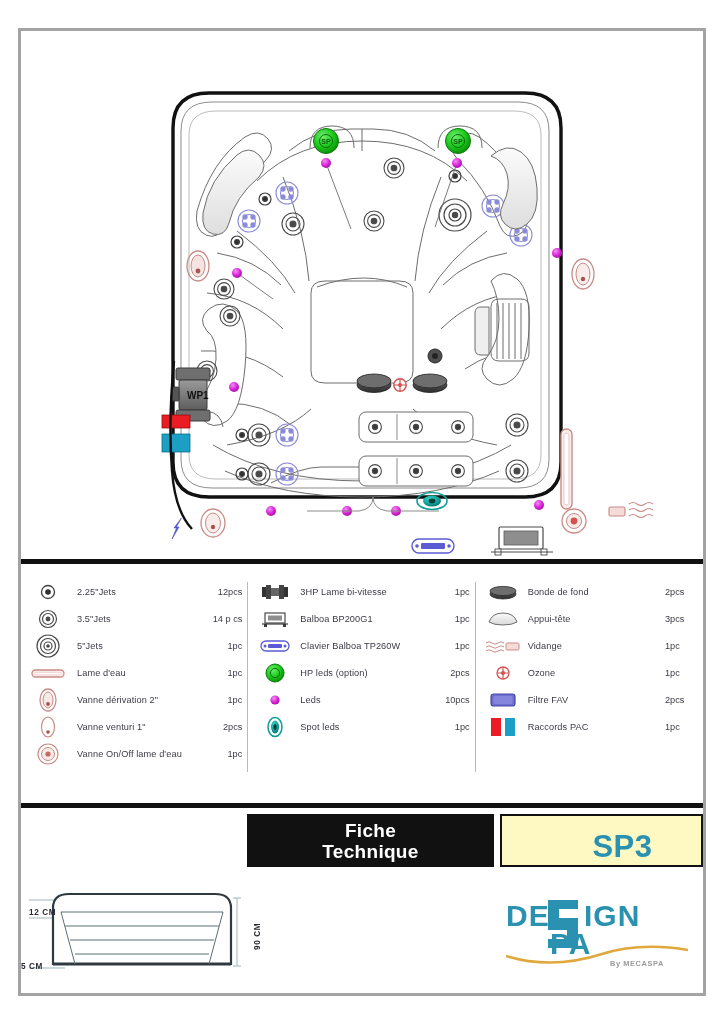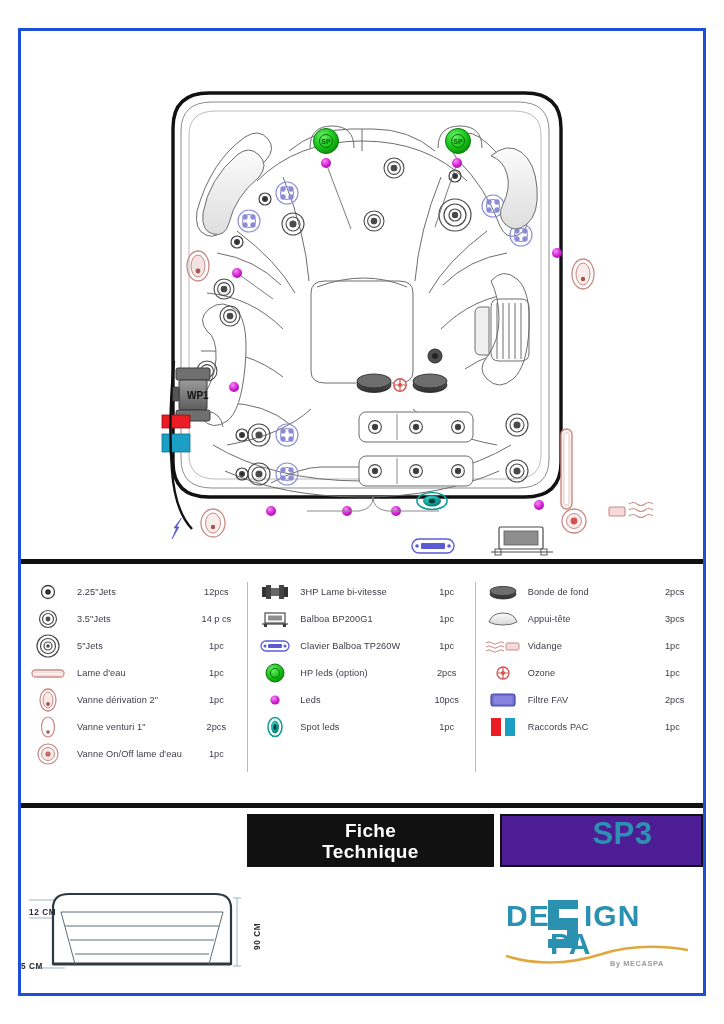--- a/index.html
+++ b/index.html
@@ -12,21 +12,21 @@
   #page {
     position: absolute; left: 0; top: 0;
     width: 724px; height: 1024px;
     background: #ffffff;
   }
   
   #frame {
     position: absolute;
     left: 18px; top: 28px;
     width: 688px; height: 968px;
-    border: 3px solid #1d4ed8;
+    border: 3px solid #a3a3a3;
     background: #ffffff;
   }
   
   .hrule {
     position: absolute; left: 0; width: 100%;
     height: 5px; background: #111111;
   }
   #rule-legend { top: 528px; }
   #rule-bottom { top: 772px; }
 
@@ -61,21 +61,21 @@
   }
   .lg-label {
     flex: 1 1 auto;
     font-size: 9.2px; color: #3b3b46;
     letter-spacing: .1px;
     white-space: nowrap;
   }
   .lg-qty {
     width: 46px; min-width: 46px;
     font-size: 9.2px; color: #3b3b46;
-    text-align: center;
+    text-align: right;
   }
   .col-a .lg-label { padding-left: 8px; }
   .col-a .lg-qty   { width: 52px; }
   .col-b .lg-label { padding-left: 4px; }
   .col-c .lg-label { padding-left: 4px; }
   .col-c .lg-qty   { width: 40px; text-align: left; padding-left: 14px;}
 
   
   #bottom {
     position: absolute; left: 0; top: 777px;
@@ -96,23 +96,23 @@
     display: flex; align-items: center; justify-content: center;
   }
   #titlebar .t {
     color: #ffffff; text-align: center;
     font-size: 19px; font-weight: bold; line-height: 21px;
     letter-spacing: .3px;
   }
   #modelbar {
     position: absolute; left: 479px; top: 6px;
     width: 203px; height: 53px;
-    background: #4c1d95;
+    background: #fef9c3;
     border: 2px solid #111111;
-    display: flex; align-items: flex-start; justify-content: center; padding-left: 42px;
+    display: flex; align-items: flex-end; justify-content: center; padding-left: 42px;
   }
   #modelbar .m {
     color: #2b91b0; font-size: 31px; font-weight: bold; letter-spacing: .5px;
   }
 
   .dimtext {
     position: absolute;
     font-size: 8.2px; color: #2a2a33; letter-spacing: .6px;
     font-weight: bold; white-space: nowrap;
   }

